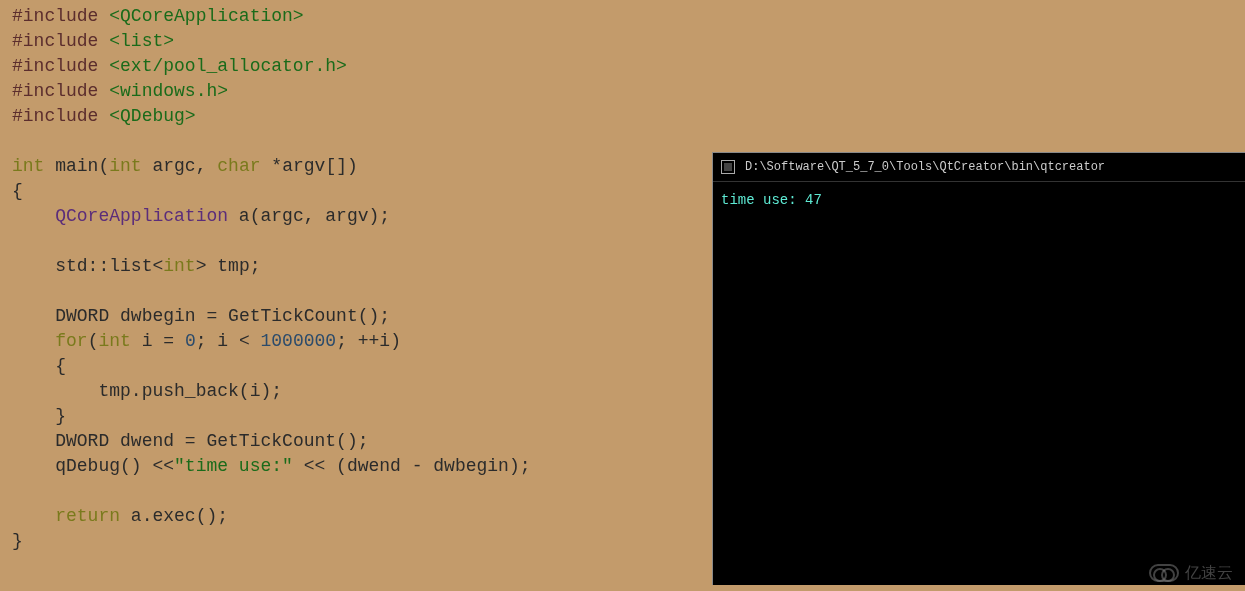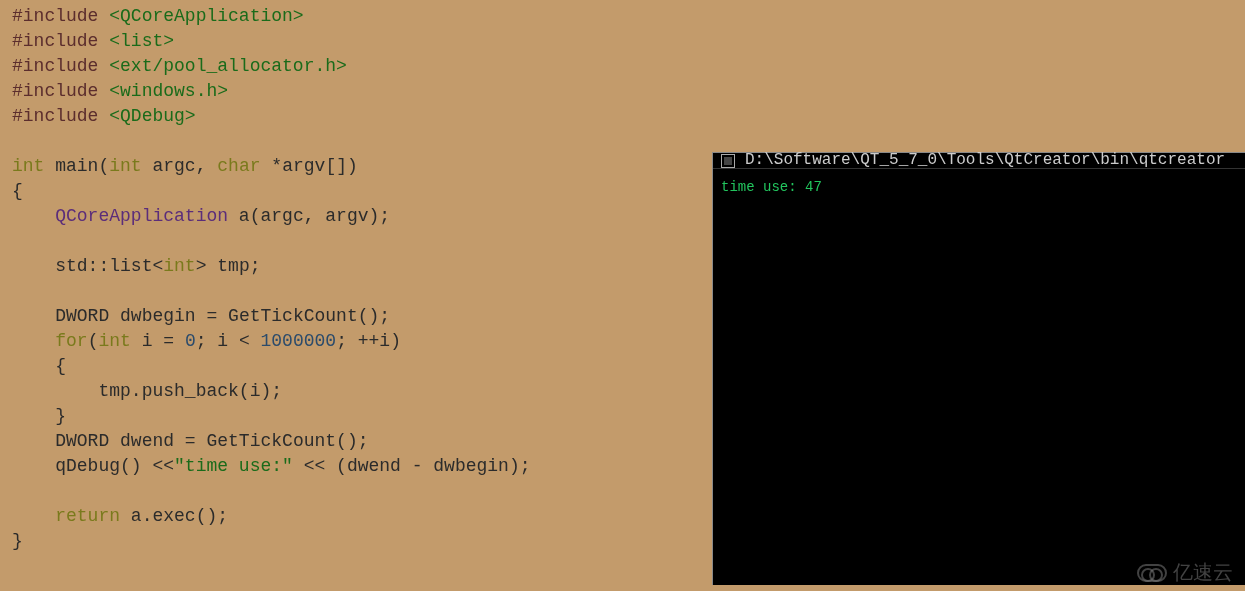--- a/index.html
+++ b/index.html
@@ -39,57 +39,57 @@
     left: 712px;
     top: 152px;
     width: 533px;
     height: 433px;
     background: #000;
     border-top: 1px solid #888;
     border-left: 1px solid #888;
     font-family: "Consolas","Courier New",monospace;
   }
   .console-titlebar {
-    height: 16px;
+    height: 29px;
     background: #000;
     color: #ccc;
     display: flex;
     align-items: center;
     padding: 0 8px;
-    font-size: 16px;
+    font-size: 12px;
     border-bottom: 1px solid #333;
     gap: 10px;
   }
   .console-icon {
     width: 14px;
     height: 14px;
     border: 1px solid #aaa;
     display: inline-block;
     position: relative;
   }
   .console-icon::after {
     content: "";
     position: absolute;
     left: 2px; top: 2px; right: 2px; bottom: 2px;
     background: #444;
   }
   .console-body {
-    color: #22c55e;
+    color: #5eead4;
     font-size: 14px;
     padding: 6px 8px;
     white-space: pre;
   }
 
   .watermark {
     position: absolute;
     right: 12px;
     bottom: 6px;
     color: rgba(120,120,120,0.55);
     font-family: Arial, sans-serif;
-    font-size: 20px;
+    font-size: 16px;
     display: flex;
     align-items: center;
     gap: 6px;
   }
   .watermark-logo {
     width: 30px;
     height: 18px;
     border: 2px solid rgba(120,120,120,0.55);
     border-radius: 9px;
     position: relative;

